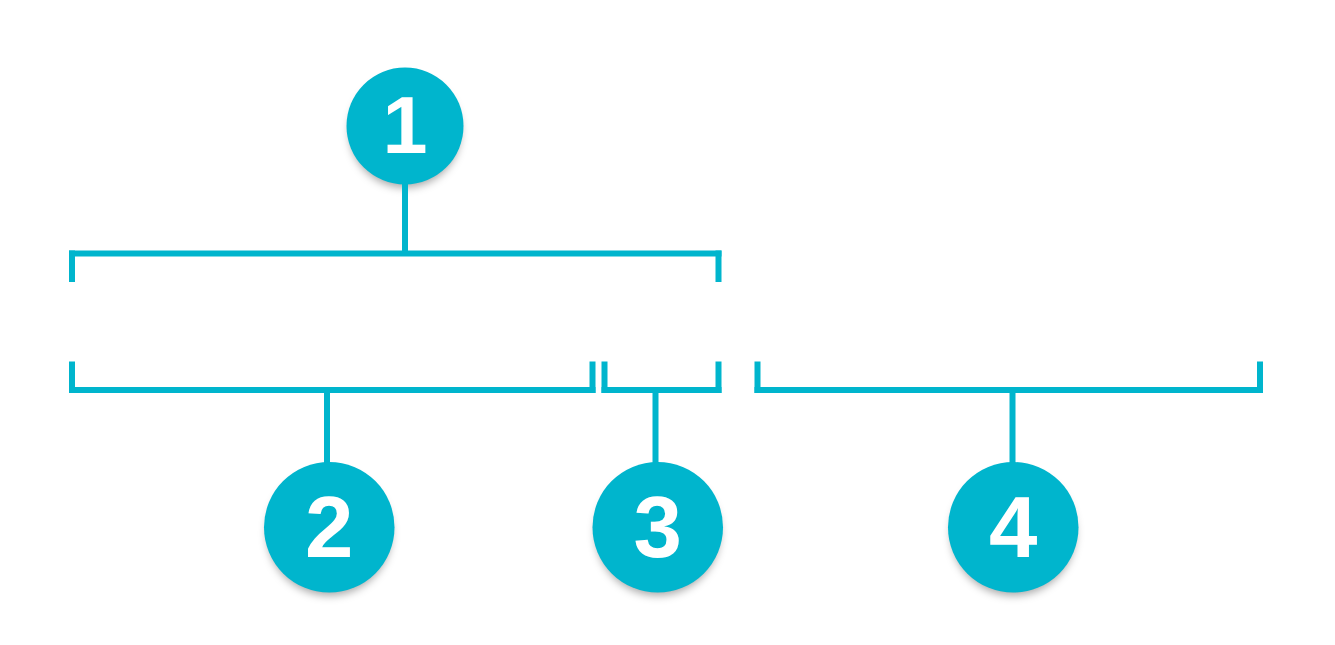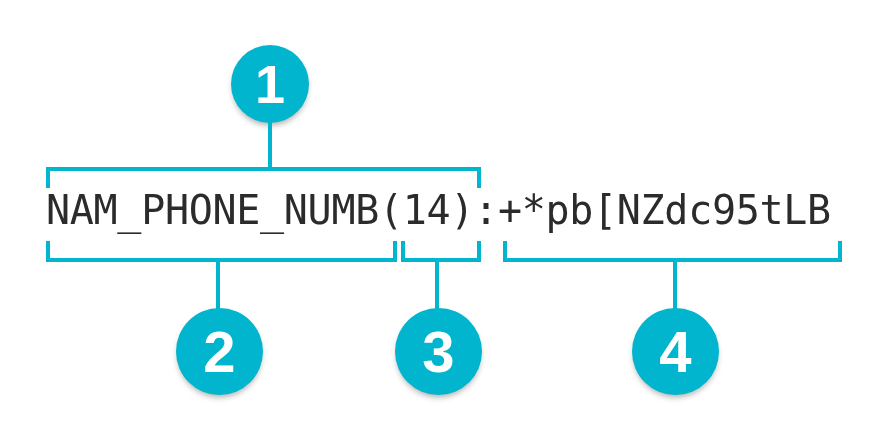--- a/index.html
+++ b/index.html
@@ -81,21 +81,20 @@
 
 <div class="diagram">
 
   <div class="badge badge-1">
     <span>1</span>
   </div>
   <div class="stem stem-1"></div>
 
   <div class="bracket-top"></div>
 
-  <div class="record-string"><span>NAM_PHONE_NUMB</span><span>(14)</span><span>:</span><span>+*pb[NZdc95tLB</span></div>
 
   <div class="bracket-bottom bracket-name"></div>
   <div class="bracket-bottom bracket-length"></div>
   <div class="bracket-bottom bracket-value"></div>
 
   <div class="stem stem-2"></div>
   <div class="stem stem-3"></div>
   <div class="stem stem-4"></div>
 
   <div class="badge badge-2">

